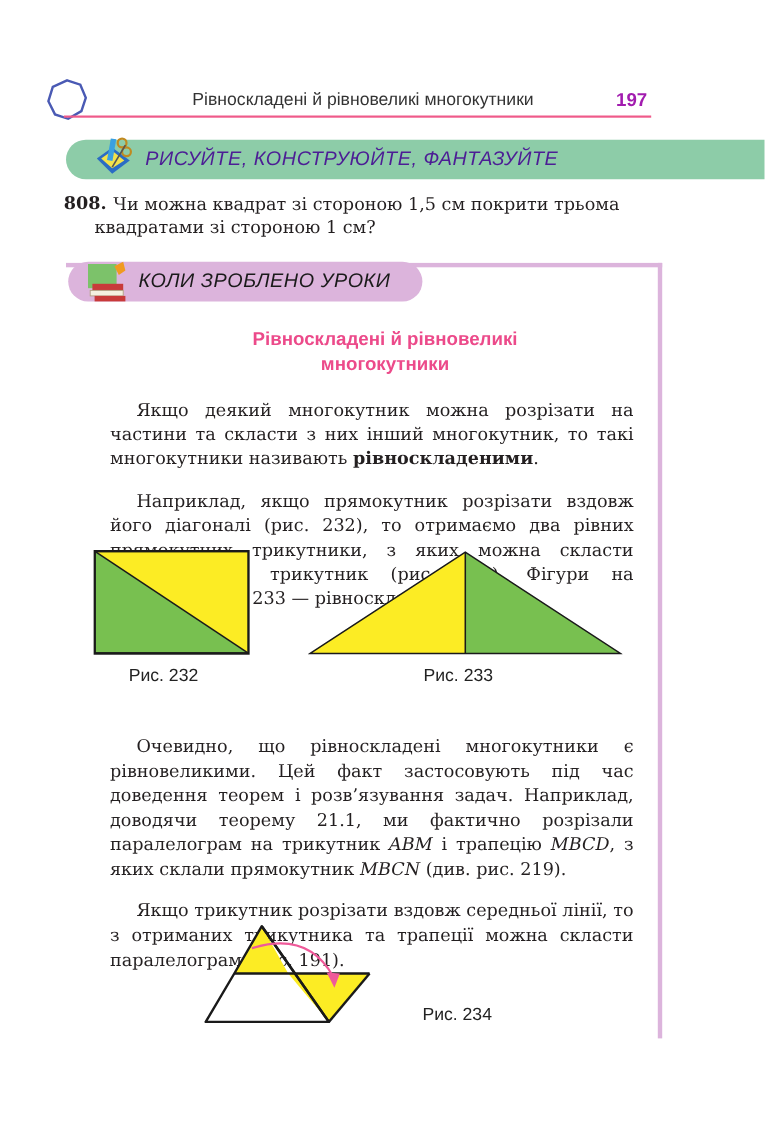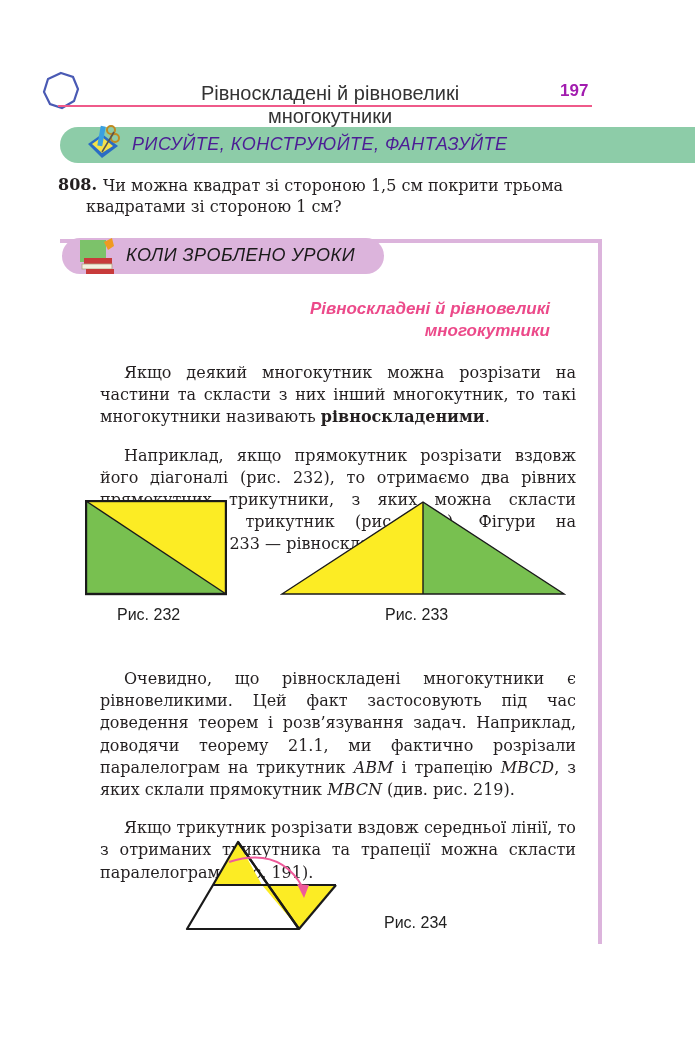--- a/index.html
+++ b/index.html
@@ -1,29 +1,29 @@
 <!DOCTYPE html>
 <html><head>
 <meta charset="utf-8">
 <style>
   html, body { margin:0; padding:0; background:#ffffff; }
   body { width:695px; height:1042px; position:relative; overflow:hidden; font-family:"DejaVu Serif", serif; color:#231f20; }
   .abs { position:absolute; }
-  .header-title { left:160px; top:82px; width:340px; text-align:center; font-family:"Liberation Sans", sans-serif; font-size:20px; color:#333; }
+  .header-title { left:160px; top:82px; width:340px; text-align:center; font-family:"Liberation Sans", sans-serif; font-size:16px; color:#333; }
   .page-num { left:560px; top:81px; font-family:"Liberation Sans", sans-serif; font-weight:bold; font-size:17px; color:#a21caf; }
   .header-rule { left:58px; top:105px; width:534px; height:2px; background:#ef5a8a; }
   .green-banner { left:60px; top:127px; width:635px; height:36px; background:#8dcca8; border-radius:18px 0 0 18px; }
   .green-banner-text { left:132px; top:134px; font-family:"Liberation Sans", sans-serif; font-style:italic; font-size:18px; letter-spacing:0.5px; color:#4c1d95; }
   .task-num { left:58px; top:175px; font-weight:bold; font-size:16px; }
   .task-text { left:103px; top:175px; width:500px; font-size:16px; line-height:22px; }
   .task-text2 { left:86px; top:197px; font-size:16px; }
   .purple-frame { left:60px; top:239px; width:542px; height:705px; border-top:4px solid #dcb4dc; border-right:4px solid #dcb4dc; box-sizing:border-box; }
   .purple-banner { left:62px; top:238px; width:322px; height:36px; background:#dcb4dc; border-radius:18px; }
   .purple-banner-text { left:126px; top:245px; font-family:"Liberation Sans", sans-serif; font-style:italic; font-size:18px; letter-spacing:0.5px; color:#1a1a1a; }
-  .section-title { left:150px; top:298px; width:400px; text-align:right; font-family:"Liberation Sans", sans-serif; font-weight:bold; font-style:italic; font-size:17px; line-height:22px; color:#ec4a8a; }
+  .section-title { left:150px; top:298px; width:400px; text-align:center; font-family:"Liberation Sans", sans-serif; font-weight:bold; font-size:17px; line-height:22px; color:#ec4a8a; }
   .para { left:84px; width:508px; font-size:16px; line-height:22.2px; text-align:justify; }
   .para p { margin:16px; }
   .indent { text-indent:24px; }
   .caption { font-family:"Liberation Sans", sans-serif; font-weight:normal; font-size:16px; color:#222; }
   svg { position:absolute; }
   .math { font-style:italic; }
 </style>
 </head>
 <body>
 

